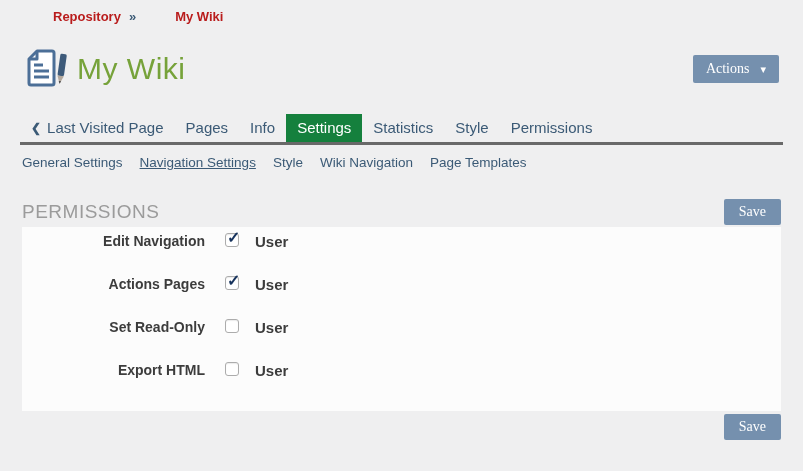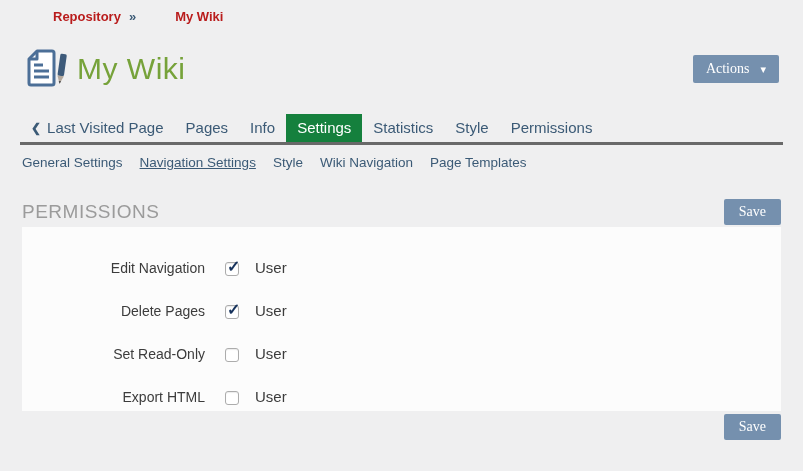--- a/index.html
+++ b/index.html
@@ -94,22 +94,23 @@
     letter-spacing: 0.5px;
   }
   
   .panel {
     margin: 2px 22px 0 22px;
     background: #fcfcfc;
     padding: 6px 0;
   }
   .perm-row {
     display: flex;
-    align-items: flex-end;
+    align-items: flex-start;
     height: 43px;
+    font-weight: bold;
   }
   .perm-label {
     width: 183px;
     text-align: right;
     font-size: 14px;
     color: #3c3c3c;
   }
   .checkbox {
     position: relative;
     width: 14px;
@@ -209,21 +210,21 @@
   <button class="btn">Save</button>
 </div>
 
 <div class="panel">
   <div class="perm-row">
     <span class="perm-label">Edit Navigation</span>
     <span class="checkbox checked"></span>
     <span class="perm-role">User</span>
   </div>
   <div class="perm-row">
-    <span class="perm-label">Delete Pages</span>
+    <span class="perm-label">Actions Pages</span>
     <span class="checkbox checked"></span>
     <span class="perm-role">User</span>
   </div>
   <div class="perm-row">
     <span class="perm-label">Set Read-Only</span>
     <span class="checkbox"></span>
     <span class="perm-role">User</span>
   </div>
   <div class="perm-row">
     <span class="perm-label">Export HTML</span>

